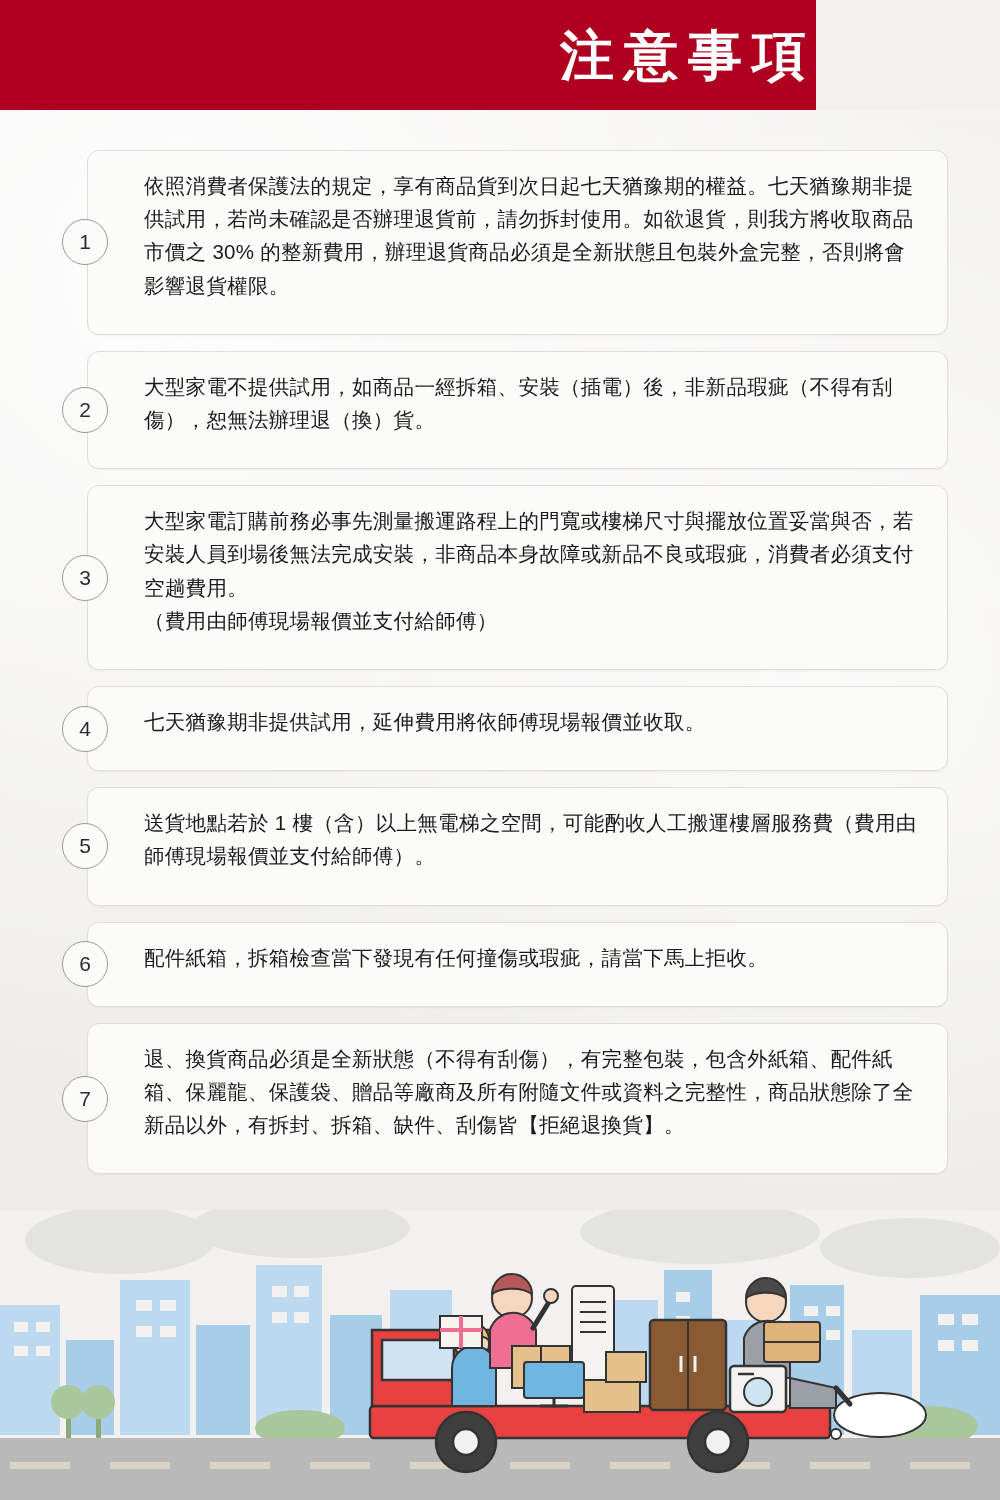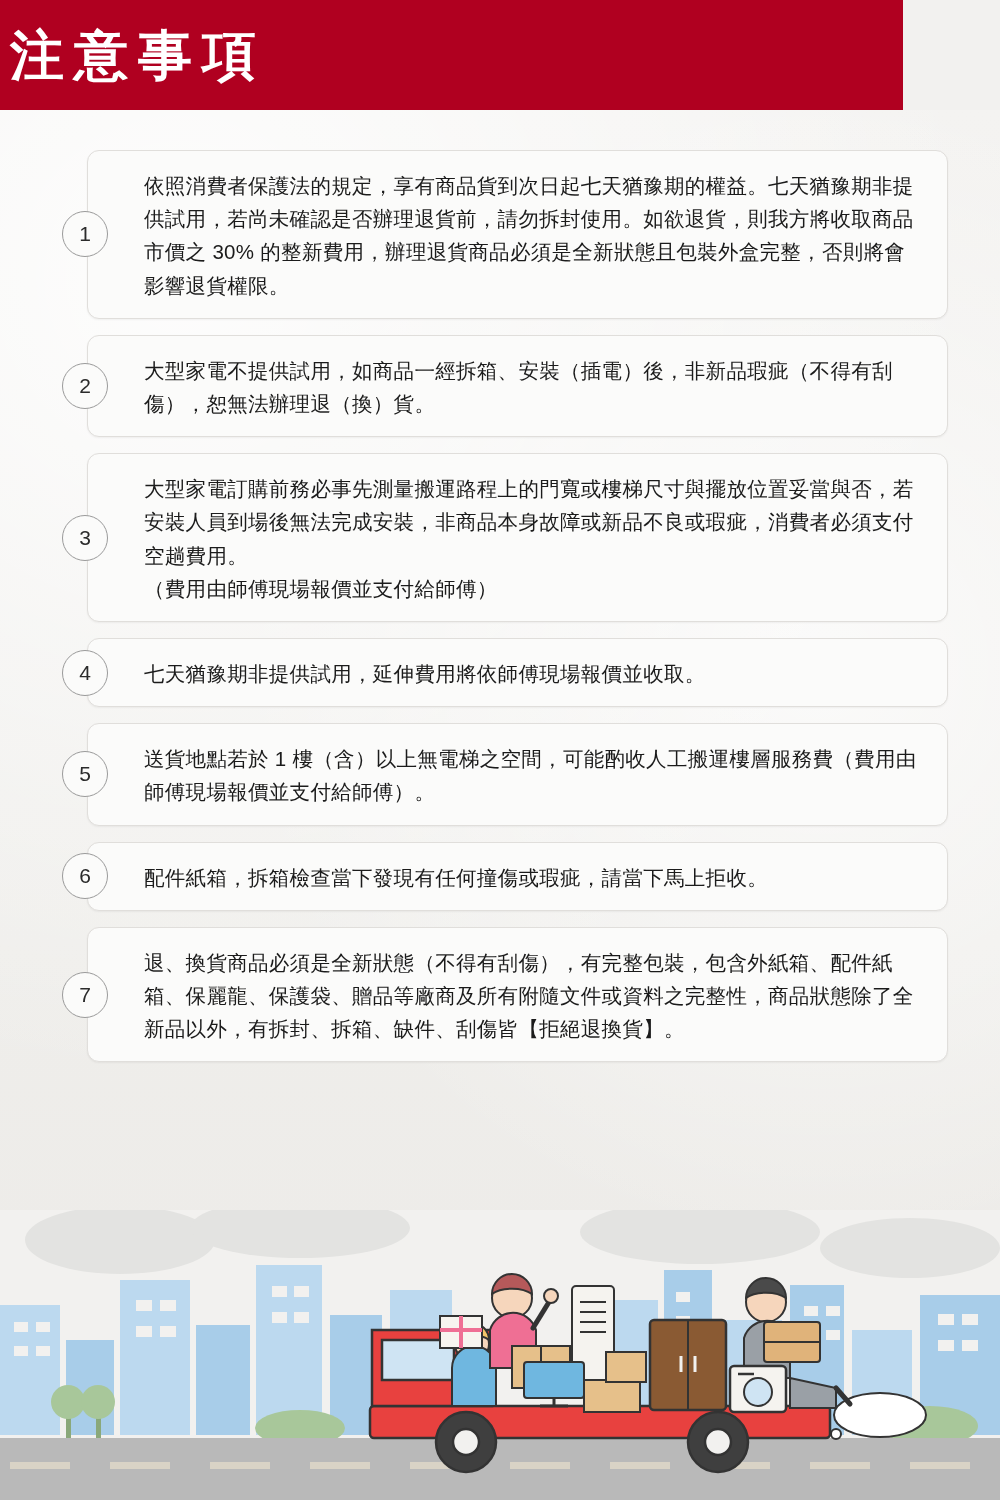--- a/index.html
+++ b/index.html
@@ -10,26 +10,26 @@
     width: 1000px;
     height: 1500px;
     font-family: "Liberation Sans", sans-serif;
     background: #f2f1ef;
     position: relative;
     overflow: hidden;
   }
 
   
   .header {
-    width: 903px;
+    width: 816px;
     height: 110px;
     background: #b00020;
     display: flex;
     align-items: center;
-    justify-content: flex-start;
+    justify-content: flex-end;
     box-sizing: border-box;
   }
   .header-title {
     color: #ffffff;
     font-size: 54px;
     font-weight: bold;
     letter-spacing: 10px;
     text-indent: 10px;
     line-height: 1;
     font-family: "Liberation Sans", sans-serif;
@@ -61,21 +61,21 @@
   .note-row {
     position: relative;
     margin-bottom: 16px;
   }
   .note-card {
     margin-left: 35px;
     background: #fbfbfa;
     border: 1px solid #e0dedb;
     border-radius: 12px;
     box-shadow: 0 1px 2px rgba(0,0,0,0.05);
-    padding: 18px 26px 16px 56px;
+    padding: 18px 26px 32px 56px;
     box-sizing: border-box;
     min-height: 56px;
     display: flex;
     align-items: center;
   }
   .note-text {
     font-size: 20.5px;
     line-height: 1.62;
     color: #1b1b1b;
     letter-spacing: 0.3px;

